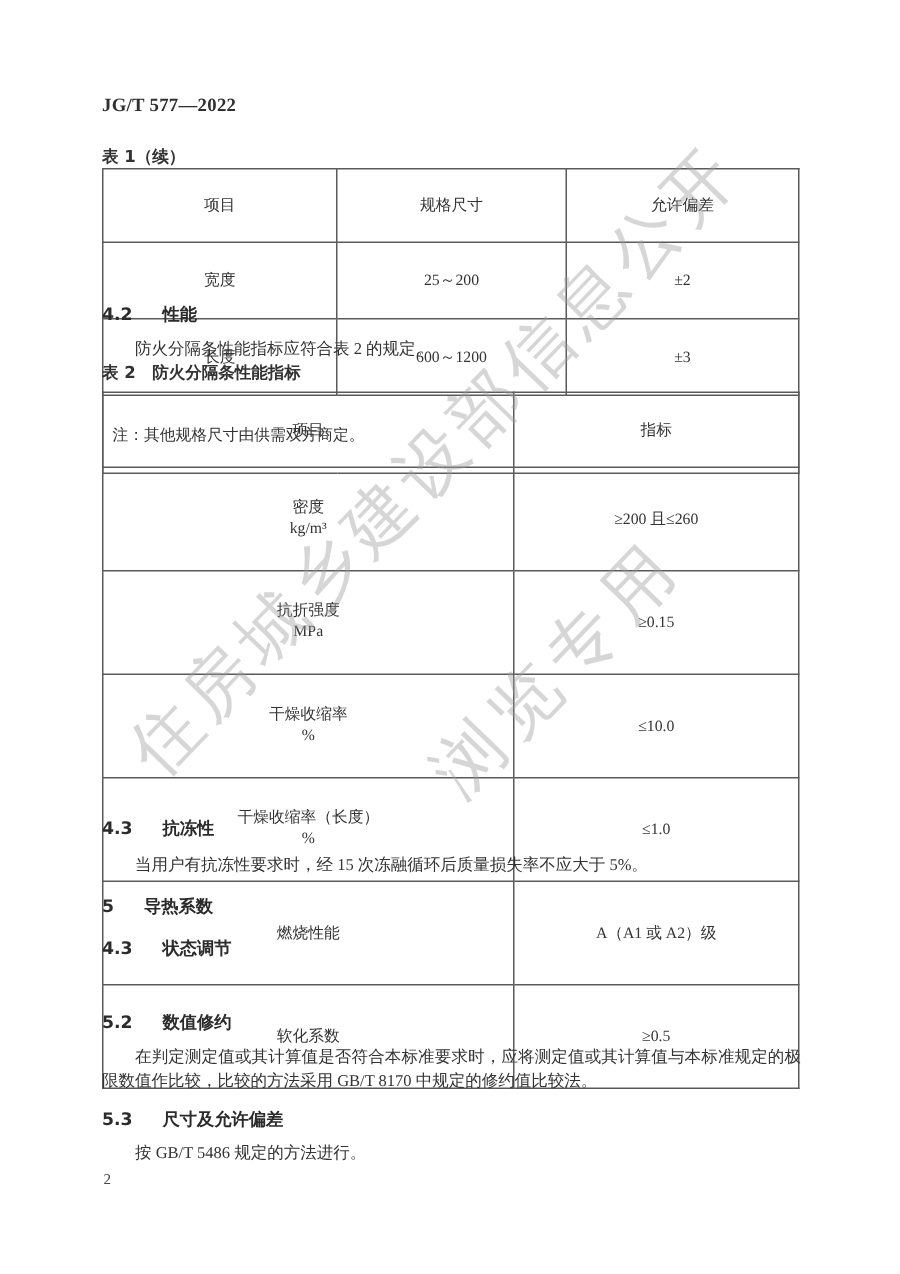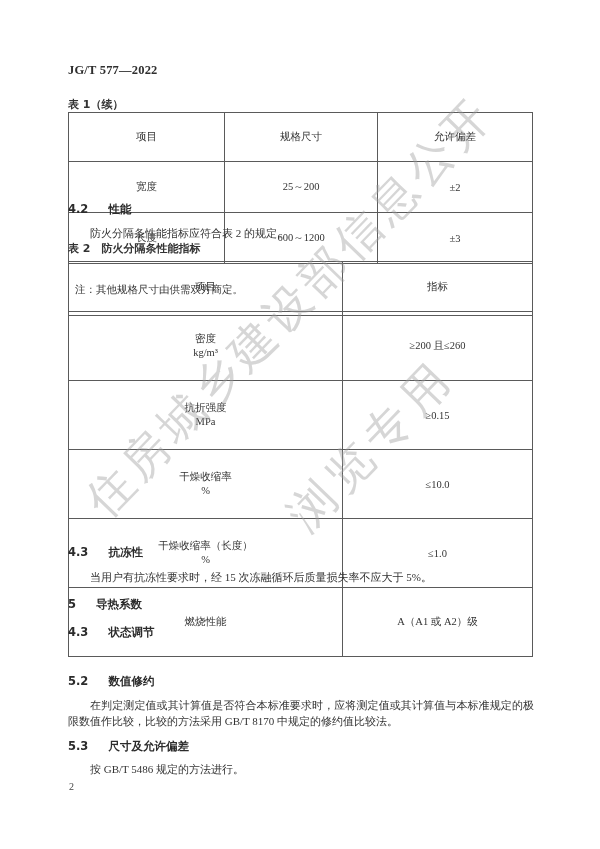--- a/index.html
+++ b/index.html
@@ -120,20 +120,24 @@
       <td class="cell2line">
         <div>干燥收缩率（长度）</div>
         <div>%</div>
       </td>
       <td>≤1.0</td>
     </tr>
     <tr class="drow">
       <td>燃烧性能</td>
       <td>A（A1 或 A2）级</td>
     </tr>
+    <tr class="drow">
+      <td>软化系数</td>
+      <td>≥0.5</td>
+    </tr>
   </tbody>
     </table>
 
   <div class="abs heading" style="top:545px">
     <span class="num">4.3</span><span>抗冻性</span>
   </div>
   <div class="abs para" style="top:570px">当用户有抗冻性要求时，经 15 次冻融循环后质量损失率不应大于 5%。</div>
 
   <div class="abs heading" style="top:597px">
     <span class="num">5</span><span>导热系数</span>

